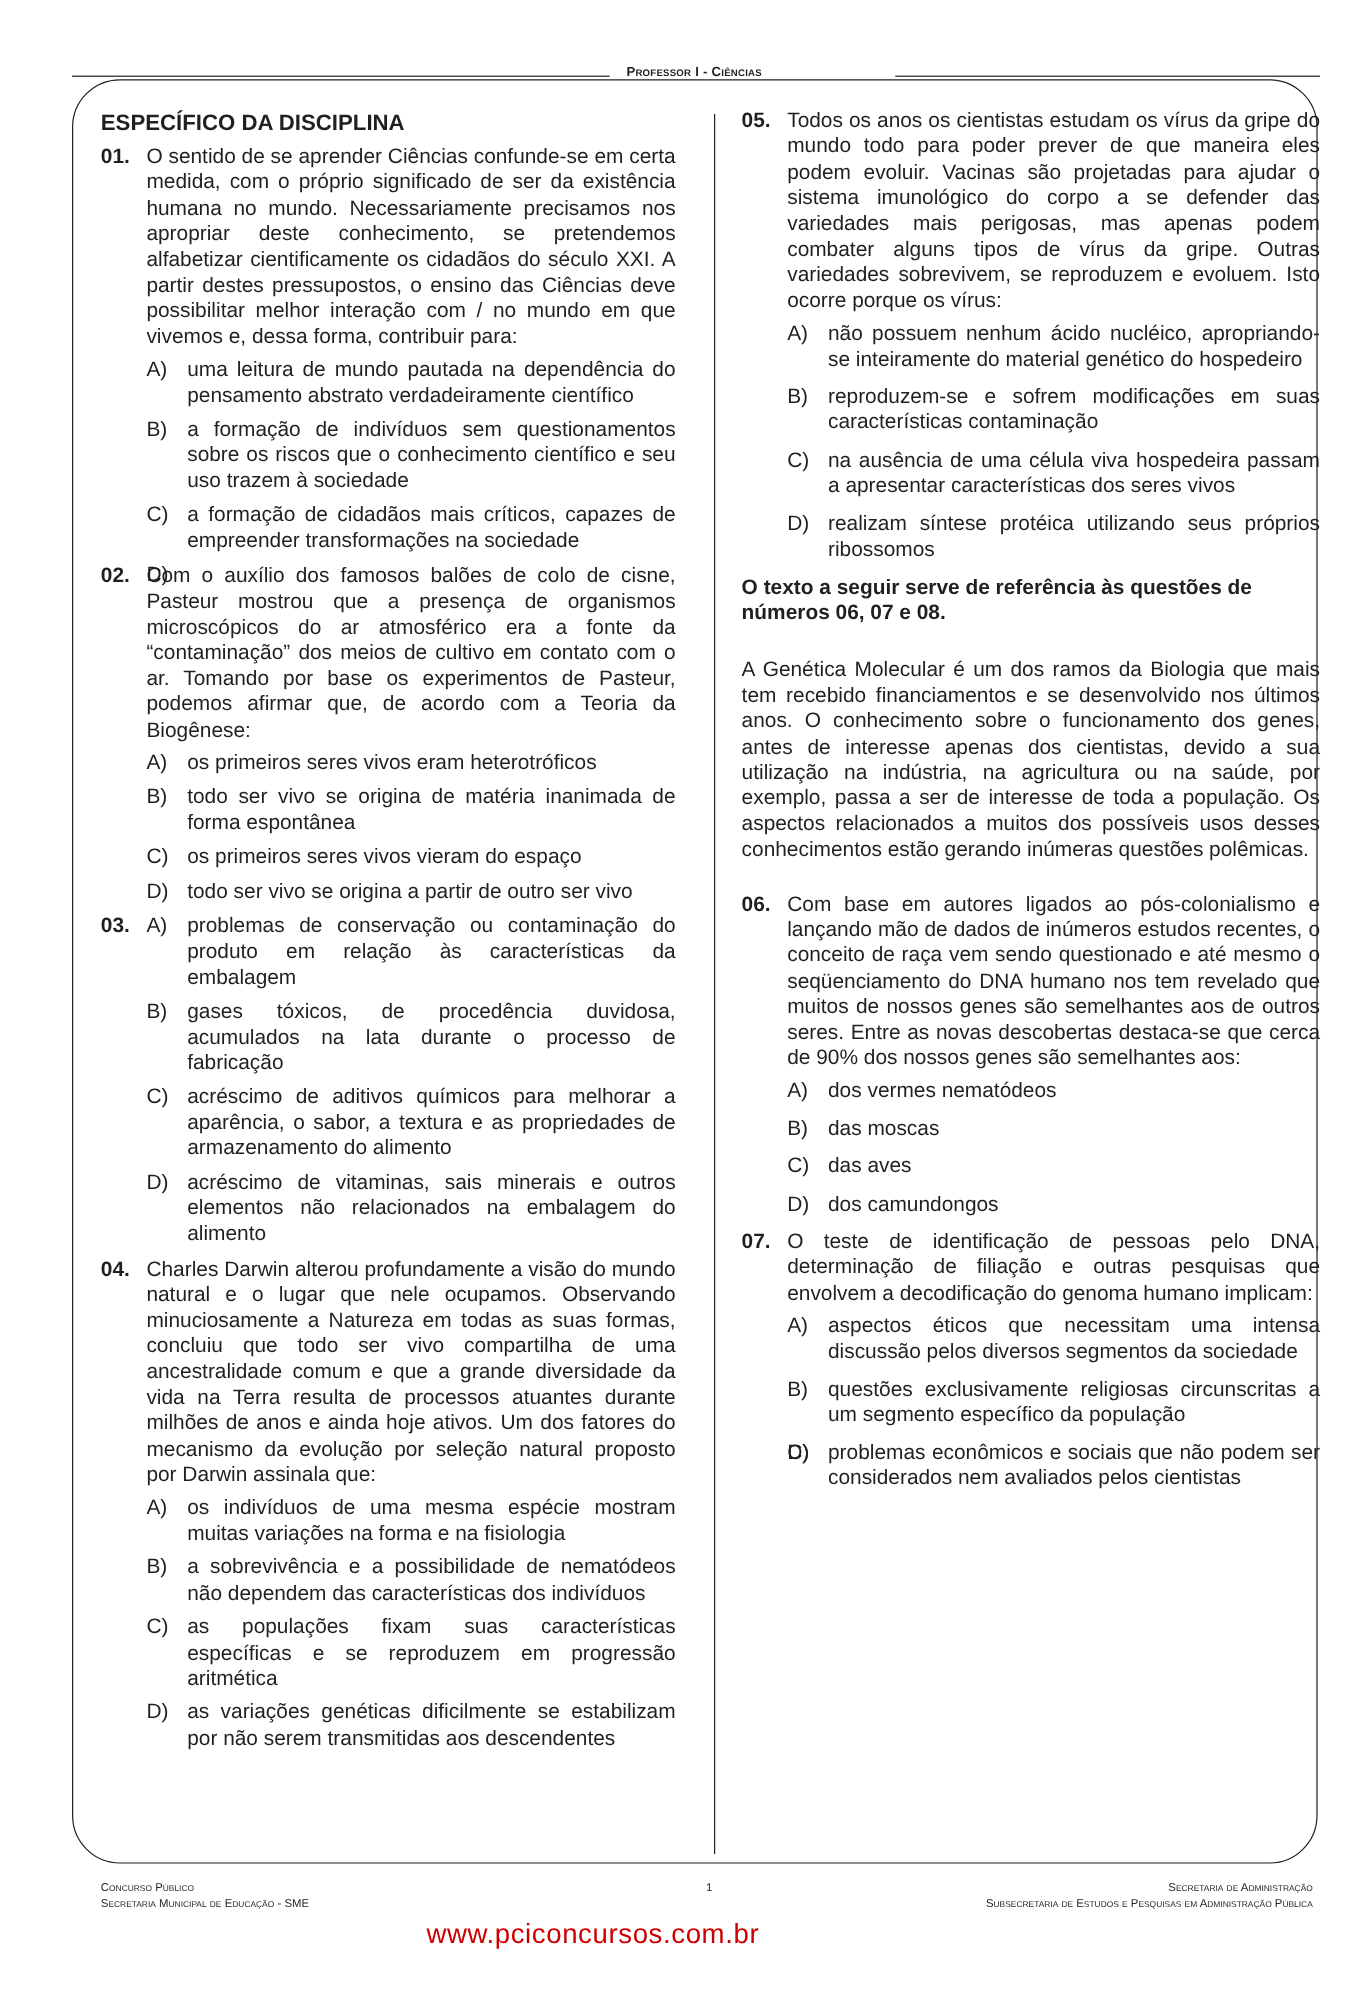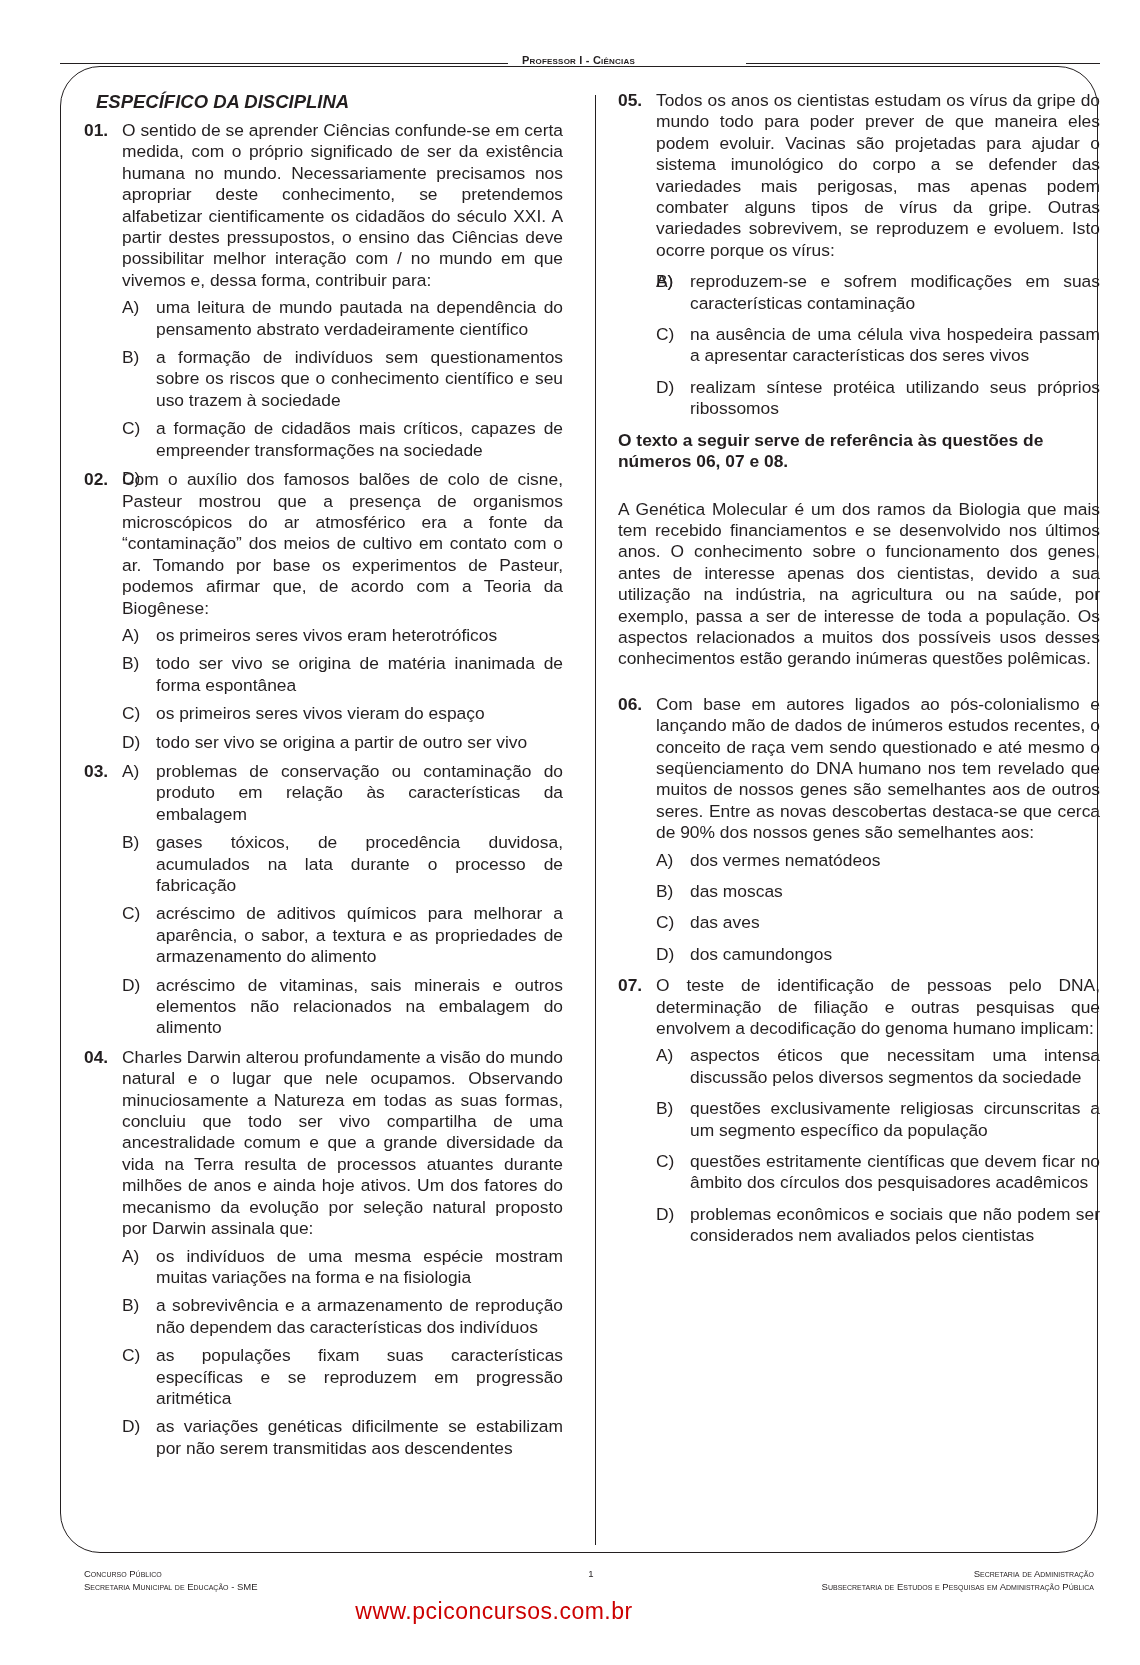--- a/index.html
+++ b/index.html
@@ -25,21 +25,21 @@
     border: 1px solid #231f20; border-radius: 40px; box-sizing: border-box;
   }
   .col-divider {
     position: absolute; left: 595px; top: 95px; height: 1450px; border-left: 1px solid #231f20;
   }
   .col {
     position: absolute; top: 90px; font-size: 17.4px; line-height: 21.4px;
   }
   .col.left { left: 84px; width: 479px; }
   .col.right { left: 618px; width: 482px; }
-  .section-title { font-weight: bold; font-size: 18.5px; margin: 0 0 6px 12px; line-height: 24px; font-style: italic; }
+  .section-title { font-weight: bold; font-size: 18.5px; margin: 0 0 6px 0; line-height: 24px; }
   .question { position: relative; padding-left: 38px; margin-bottom: 8px; }
   .question .qnum { position: absolute; left: 0; top: 0; font-weight: bold; }
   .question .stem { text-align: justify; }
   .options { margin-top: 6px; }
   .option { position: relative; padding-left: 34px; margin-bottom: 7px; text-align: justify; }
   .option .olabel { position: absolute; left: 0; top: 0; }
   .ref-title { font-weight: bold; margin: 8px 0 26px 0; }
   .passage { text-align: justify; margin-bottom: 24px; }
   .spaced { }
   .options.roomy .option { margin-bottom: 10px; }
@@ -100,33 +100,33 @@
       <div class="option"><span class="olabel">C)</span><span>acréscimo de aditivos químicos para melhorar a aparência, o sabor, a textura e as propriedades de armazenamento do alimento</span></div>
       <div class="option"><span class="olabel">D)</span><span>acréscimo de vitaminas, sais minerais e outros elementos não relacionados na embalagem do alimento</span></div>
     </div>
   </div>
 
   <div class="question">
     <span class="qnum">04.</span>
     <div class="stem">Charles Darwin alterou profundamente a visão do mundo natural e o lugar que nele ocupamos. Observando minuciosamente a Natureza em todas as suas formas, concluiu que todo ser vivo compartilha de uma ancestralidade comum e que a grande diversidade da vida na Terra resulta de processos atuantes durante milhões de anos e ainda hoje ativos. Um dos fatores do mecanismo da evolução por seleção natural proposto por Darwin assinala que:</div>
     <div class="options">
       <div class="option"><span class="olabel">A)</span><span>os indivíduos de uma mesma espécie mostram muitas variações na forma e na fisiologia</span></div>
-      <div class="option"><span class="olabel">B)</span><span>a sobrevivência e a armazenamento de reprodução não dependem das características dos indivíduos</span></div>
+      <div class="option"><span class="olabel">B)</span><span>a sobrevivência e a possibilidade de nematódeos não dependem das características dos indivíduos</span></div>
       <div class="option"><span class="olabel">C)</span><span>as populações fixam suas características específicas e se reproduzem em progressão aritmética</span></div>
       <div class="option"><span class="olabel">D)</span><span>as variações genéticas dificilmente se estabilizam por não serem transmitidas aos descendentes</span></div>
     </div>
   </div>
 </div>
 
 <div class="col right">
   <div class="question">
     <span class="qnum">05.</span>
     <div class="stem">Todos os anos os cientistas estudam os vírus da gripe do mundo todo para poder prever de que maneira eles podem evoluir. Vacinas são projetadas para ajudar o sistema imunológico do corpo a se defender das variedades mais perigosas, mas apenas podem combater alguns tipos de vírus da gripe. Outras variedades sobrevivem, se reproduzem e evoluem. Isto ocorre porque os vírus:</div>
     <div class="options roomy">
-      <div class="option"><span class="olabel">A)</span></div>
+      <div class="option"><span class="olabel">A)</span><span>não possuem nenhum ácido nucléico, apropriando-se inteiramente do material genético do hospedeiro</span></div>
       <div class="option"><span class="olabel">B)</span><span>reproduzem-se e sofrem modificações em suas características contaminação</span></div>
       <div class="option"><span class="olabel">C)</span><span>na ausência de uma célula viva hospedeira passam a apresentar características dos seres vivos</span></div>
       <div class="option"><span class="olabel">D)</span><span>realizam síntese protéica utilizando seus próprios ribossomos</span></div>
     </div>
   </div>
 
   <div class="ref-title">O texto a seguir serve de referência às questões de números 06, 07 e 08.</div>
   <div class="passage">A Genética Molecular é um dos ramos da Biologia que mais tem recebido financiamentos e se desenvolvido nos últimos anos. O conhecimento sobre o funcionamento dos genes, antes de interesse apenas dos cientistas, devido a sua utilização na indústria, na agricultura ou na saúde, por exemplo, passa a ser de interesse de toda a população. Os aspectos relacionados a muitos dos possíveis usos desses conhecimentos estão gerando inúmeras questões polêmicas.</div>
 
   <div class="question spaced">
@@ -139,21 +139,21 @@
       <div class="option"><span class="olabel">D)</span><span>dos camundongos</span></div>
     </div>
   </div>
 
   <div class="question">
     <span class="qnum">07.</span>
     <div class="stem">O teste de identificação de pessoas pelo DNA, determinação de filiação e outras pesquisas que envolvem a decodificação do genoma humano implicam:</div>
     <div class="options roomy">
       <div class="option"><span class="olabel">A)</span><span>aspectos éticos que necessitam uma intensa discussão pelos diversos segmentos da sociedade</span></div>
       <div class="option"><span class="olabel">B)</span><span>questões exclusivamente religiosas circunscritas a um segmento específico da população</span></div>
-      <div class="option"><span class="olabel">C)</span><span>questões estritamente científicas que devem ficar no âmbito dos círculos dos pesquisadores acadêmicos</span></div>
+      <div class="option"><span class="olabel">C)</span></div>
       <div class="option"><span class="olabel">D)</span><span>problemas econômicos e sociais que não podem ser considerados nem avaliados pelos cientistas</span></div>
     </div>
   </div>
 </div>
 
 <div class="footer">
   <div class="left">
     <div>Concurso Público</div>
     <div>Secretaria Municipal de Educação - SME</div>
   </div>

